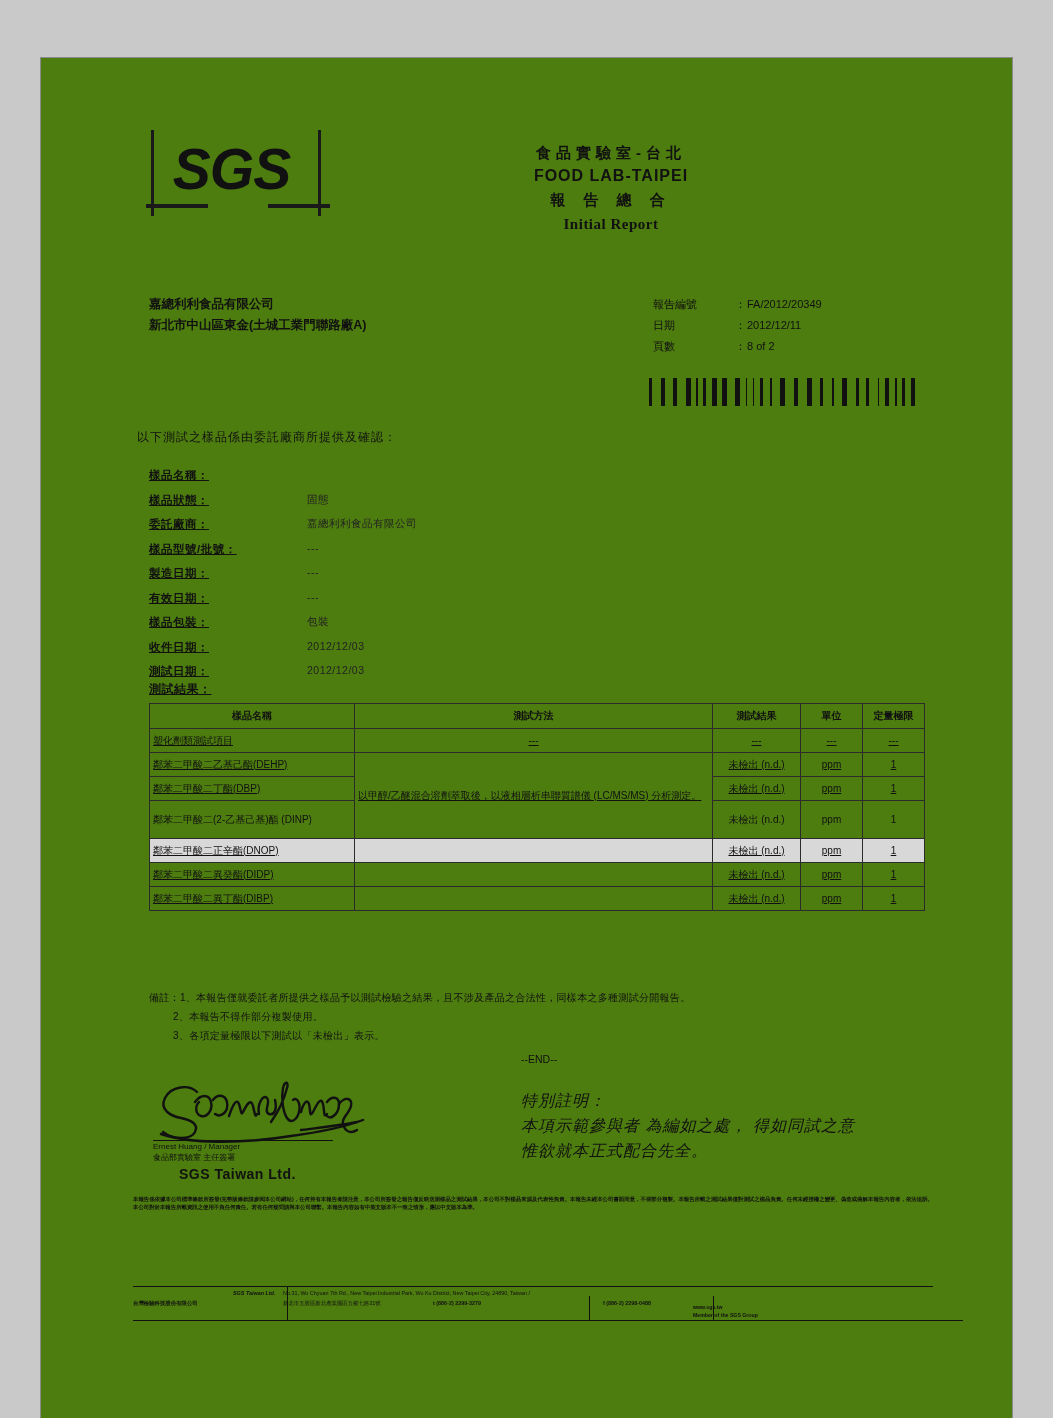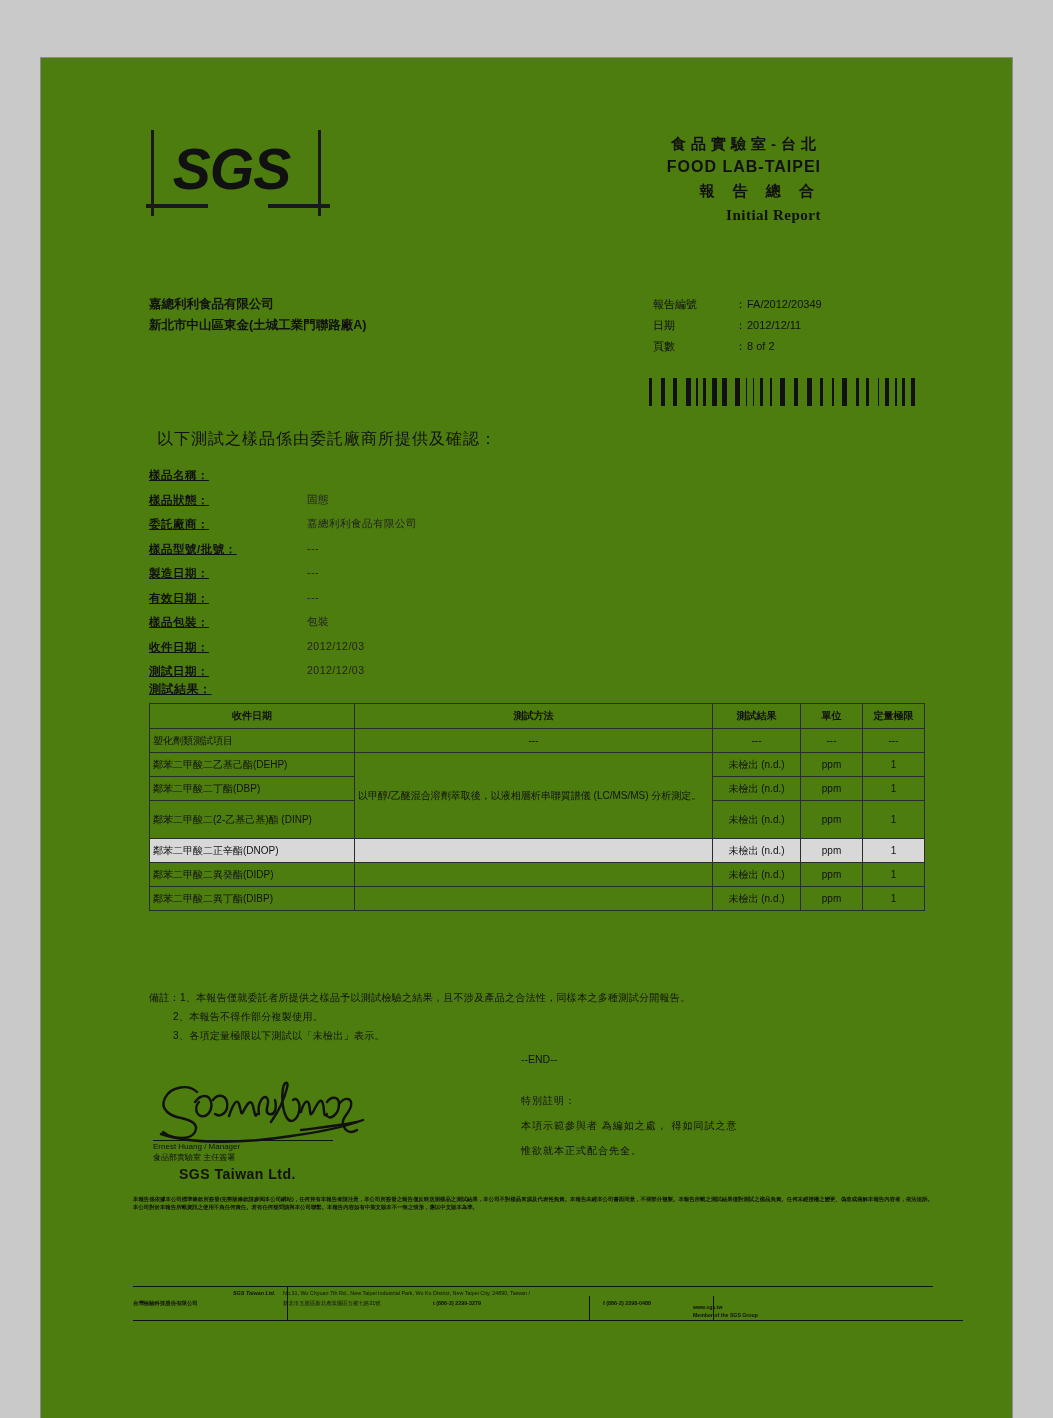--- a/index.html
+++ b/index.html
@@ -83,23 +83,23 @@
     position: absolute;
     left: 122px;
     top: 74px;
     width: 62px;
     height: 4px;
     background: #1a1a1a;
   }
   .hdr-titles {
     position: absolute;
     left: 255px;
-    top: 5px;
+    top: 14px;
     width: 420px;
-    text-align: right;
+    text-align: center;
     color: #111;
   }
   .hdr-titles .t1 {
     font-size: 15px;
     font-weight: bold;
     letter-spacing: 5px;
     line-height: 22px;
     filter: blur(0.45px);
   }
   .hdr-titles .t2 {
@@ -165,24 +165,24 @@
   }
   .barcode i {
     display: block;
     background: #111;
     margin-right: 2px;
   }
 
   
   .intro {
     position: absolute;
-    left: 116px;
+    left: 96px;
     top: 371px;
     width: 700px;
-    font-size: 16px;
+    font-size: 12px;
     color: #111;
     letter-spacing: 1px;
     filter: blur(0.55px);
     font-family: Liberation Serif, serif;
   }
 
   
   .info {
     position: absolute;
     left: 108px;
@@ -247,21 +247,21 @@
     height: 20px;
     font-size: 10px;
   }
   table.res td.c { text-align: center; }
   table.res td.l { text-align: left; }
   .col-a { width: 205px; }
   .col-b { width: 358px; }
   .col-c { width: 88px; }
   .col-d { width: 62px; }
   .col-e { width: 62px; }
-  tr.r { height: 24px; }
+  tr.r { height: 24px; text-decoration: underline; }
   tr.r2 { height: 38px; }
   tr.shade td { background: #d8d8d8; }
 
   
   .notes {
     position: absolute;
     left: 108px;
     top: 930px;
     width: 790px;
     font-size: 10px;
@@ -317,25 +317,26 @@
     font-weight: bold;
     color: #111;
     letter-spacing: 0.5px;
     filter: blur(0.4px);
   }
   .closing {
     position: absolute;
     left: 480px;
     top: 1030px;
     width: 400px;
-    font-size: 10px;
+    font-size: 16px;
     color: #111;
     line-height: 25px;
     letter-spacing: 1px;
     filter: blur(0.55px);
+    font-style: italic;
   }
 
   
   .fineprint {
     position: absolute;
     left: 92px;
     top: 1138px;
     width: 800px;
     font-size: 5.4px;
     line-height: 7.6px;
@@ -590,21 +591,21 @@
       <table class="res">
         <colgroup>
           <col class="col-a">
             <col class="col-b">
             <col class="col-c">
             <col class="col-d">
             <col class="col-e">
         </colgroup>
         <thead>
           <tr>
-            <th>收件日期</th>
+            <th>樣品名稱</th>
             <th>測試方法</th>
             <th>測試結果</th>
             <th>單位</th>
             <th>定量極限</th>
           </tr>
         </thead>
         <tbody>
           <tr class="r">
             <td class="l">塑化劑類測試項目</td>
             <td class="c">---</td>

